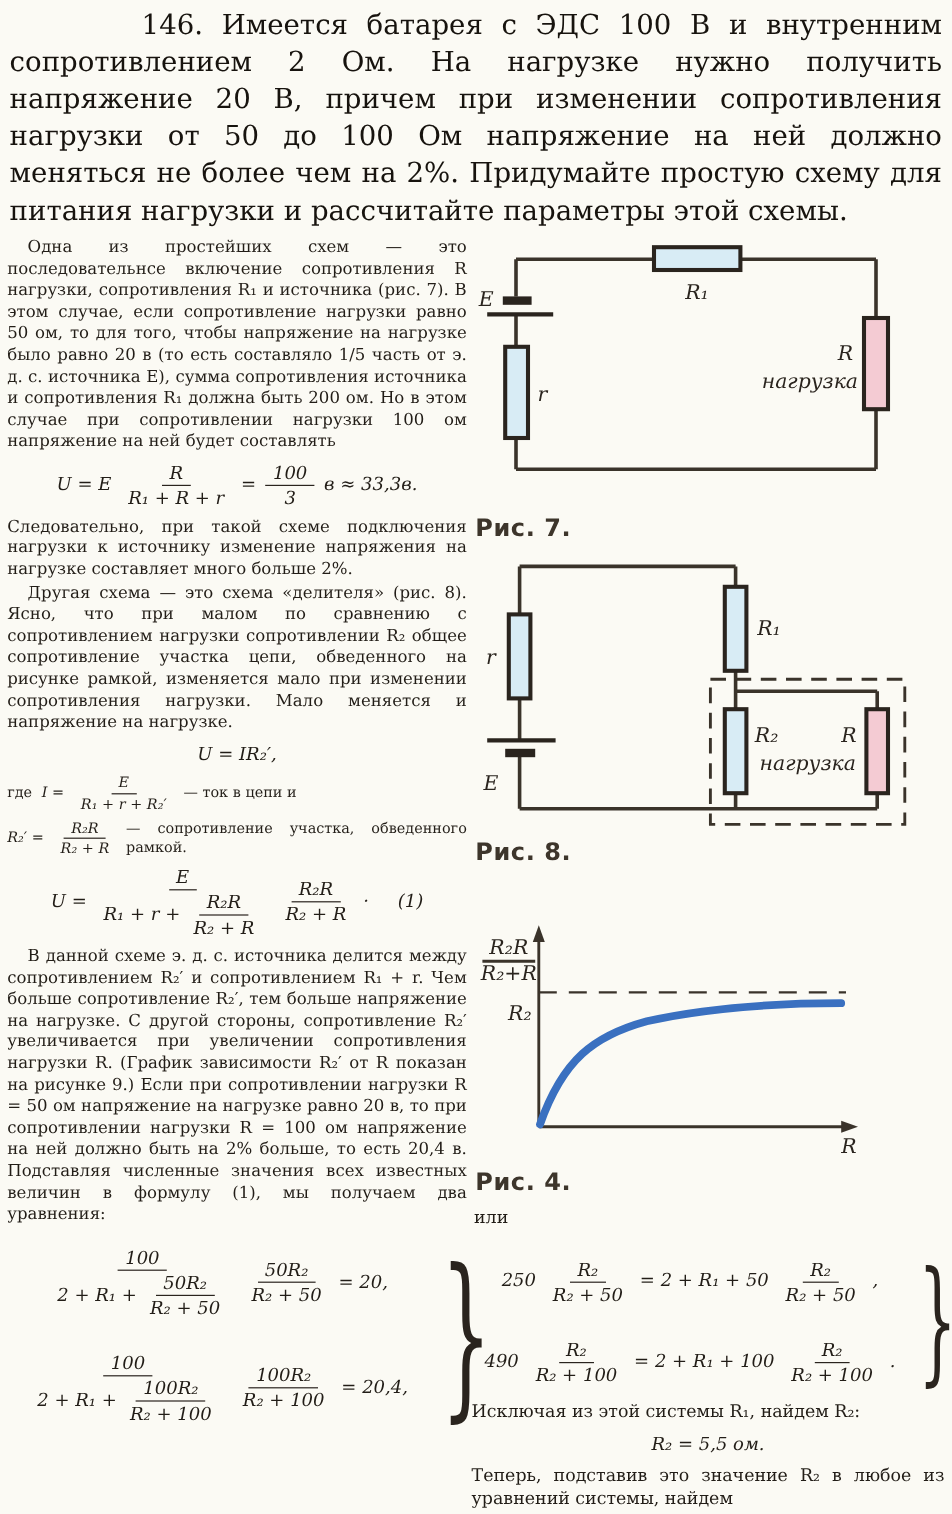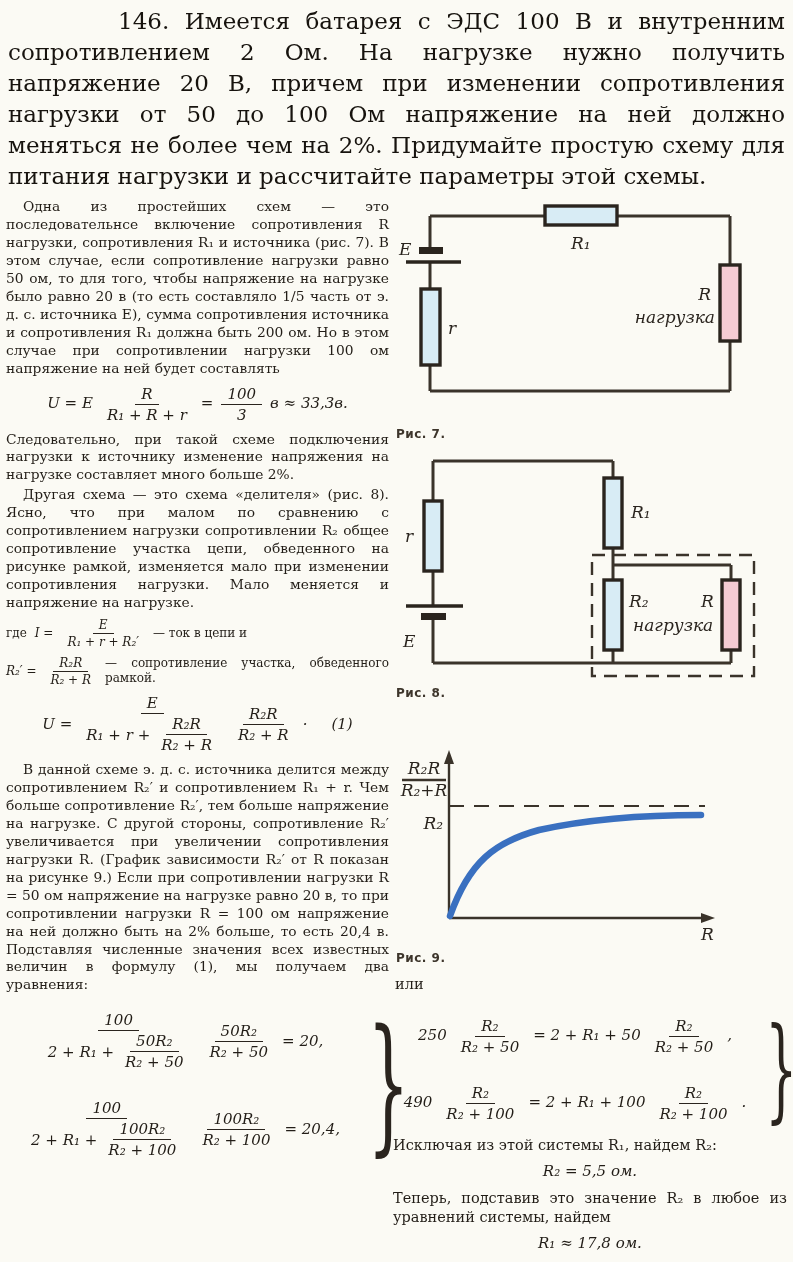--- a/index.html
+++ b/index.html
@@ -35,21 +35,21 @@
   .eqsys{display:flex;align-items:center;margin:10px 0 6px;}
   .eqcol{flex:1;display:flex;flex-direction:column;gap:14px;}
   .brace{
     font-style:normal;color:#2a241e;width:30px;text-align:center;
     font-size:148px;line-height:.85;transform:scaleX(.45);
     font-family:"DejaVu Serif",serif;flex:none;
   }
   .brace.small{font-size:112px;}
   .figcap{
     font-family:"DejaVu Sans","Liberation Sans",sans-serif;font-weight:bold;
-    font-size:12px;color:#3d352b;margin:3px 0 8px 3px;letter-spacing:.5px;
+    font-size:20px;color:#3d352b;margin:3px 0 8px 3px;letter-spacing:.5px;
   }
   .figsvg{display:block;}
   .fig7wrap{margin-top:4px;}
   .fig9wrap{margin-top:34px;}
   svg text.lbl{font-family:"DejaVu Serif",serif;font-style:italic;fill:#2a241e;font-size:17px;}
   .wire{stroke:#3a332a;stroke-width:3;fill:none;}
   .res{stroke:#2a241e;stroke-width:3.4;}
   .blue{fill:#d8ecf5;}
   .pink{fill:#f4cbd3;}
   .bat{fill:#2a241e;stroke:none;}
@@ -85,20 +85,23 @@
         <span class="frac">
           <span class="num">100</span>
           <span class="den">3</span>
         </span>
         <span class="m">в ≈ 33,3в.</span>
       </div>
 
       <p class="jp">Следовательно, при такой схеме подключения нагрузки к источнику изменение напряжения на нагрузке составляет много больше 2%.</p>
       <p class="jp indent">Другая схема — это схема «делителя» (рис. 8). Ясно, что при малом по сравнению с сопротивлением нагрузки сопротивлении R₂ общее сопротивление участка цепи, обведенного на рисунке рамкой, изменяется мало при изменении сопротивления нагрузки. Мало меняется и напряжение на нагрузке.</p>
 
+      <div class="formula">
+        <span class="m">U = IR₂′,</span>
+      </div>
 
       <div class="fline">
         <span class="rm">где</span>
         <span class="m">I =</span>
         <span class="frac">
           <span class="num">E</span>
           <span class="den">R₁ + r + R₂′</span>
         </span>
         <span class="rm tail">— ток в цепи и</span>
       </div>
@@ -221,21 +224,21 @@
           <polygon class="arrow" points="56,14 51,28 61,28"></polygon>
           <polygon class="arrow" points="322,182 308,177 308,187"></polygon>
           <text class="lbl" x="31" y="38" font-size="15" text-anchor="middle">R₂R</text>
           <path class="axis" d="M9 44 H53" stroke-width="2"></path>
           <text class="lbl" x="31" y="60" font-size="15" text-anchor="middle">R₂+R</text>
           <text class="lbl" x="50" y="93" text-anchor="end">R₂</text>
           <path class="dashline" d="M56 70 H312"></path>
           <path class="curve" d="M57 180 C 76 126, 102 106, 146 94 C 205 81, 262 79, 308 79"></path>
           <text class="lbl" x="308" y="204">R</text>
         </svg>
-        <div class="figcap">Рис. 9.</div>
+        <div class="figcap">Рис. 4.</div>
       </div>
 
       <p class="jp rm ortext">или</p>
 
       <div class="eqsys">
         <div class="eqcol">
           <div class="formula">
             <span class="m">250</span>
             <span class="frac">
               <span class="num">R₂</span>

